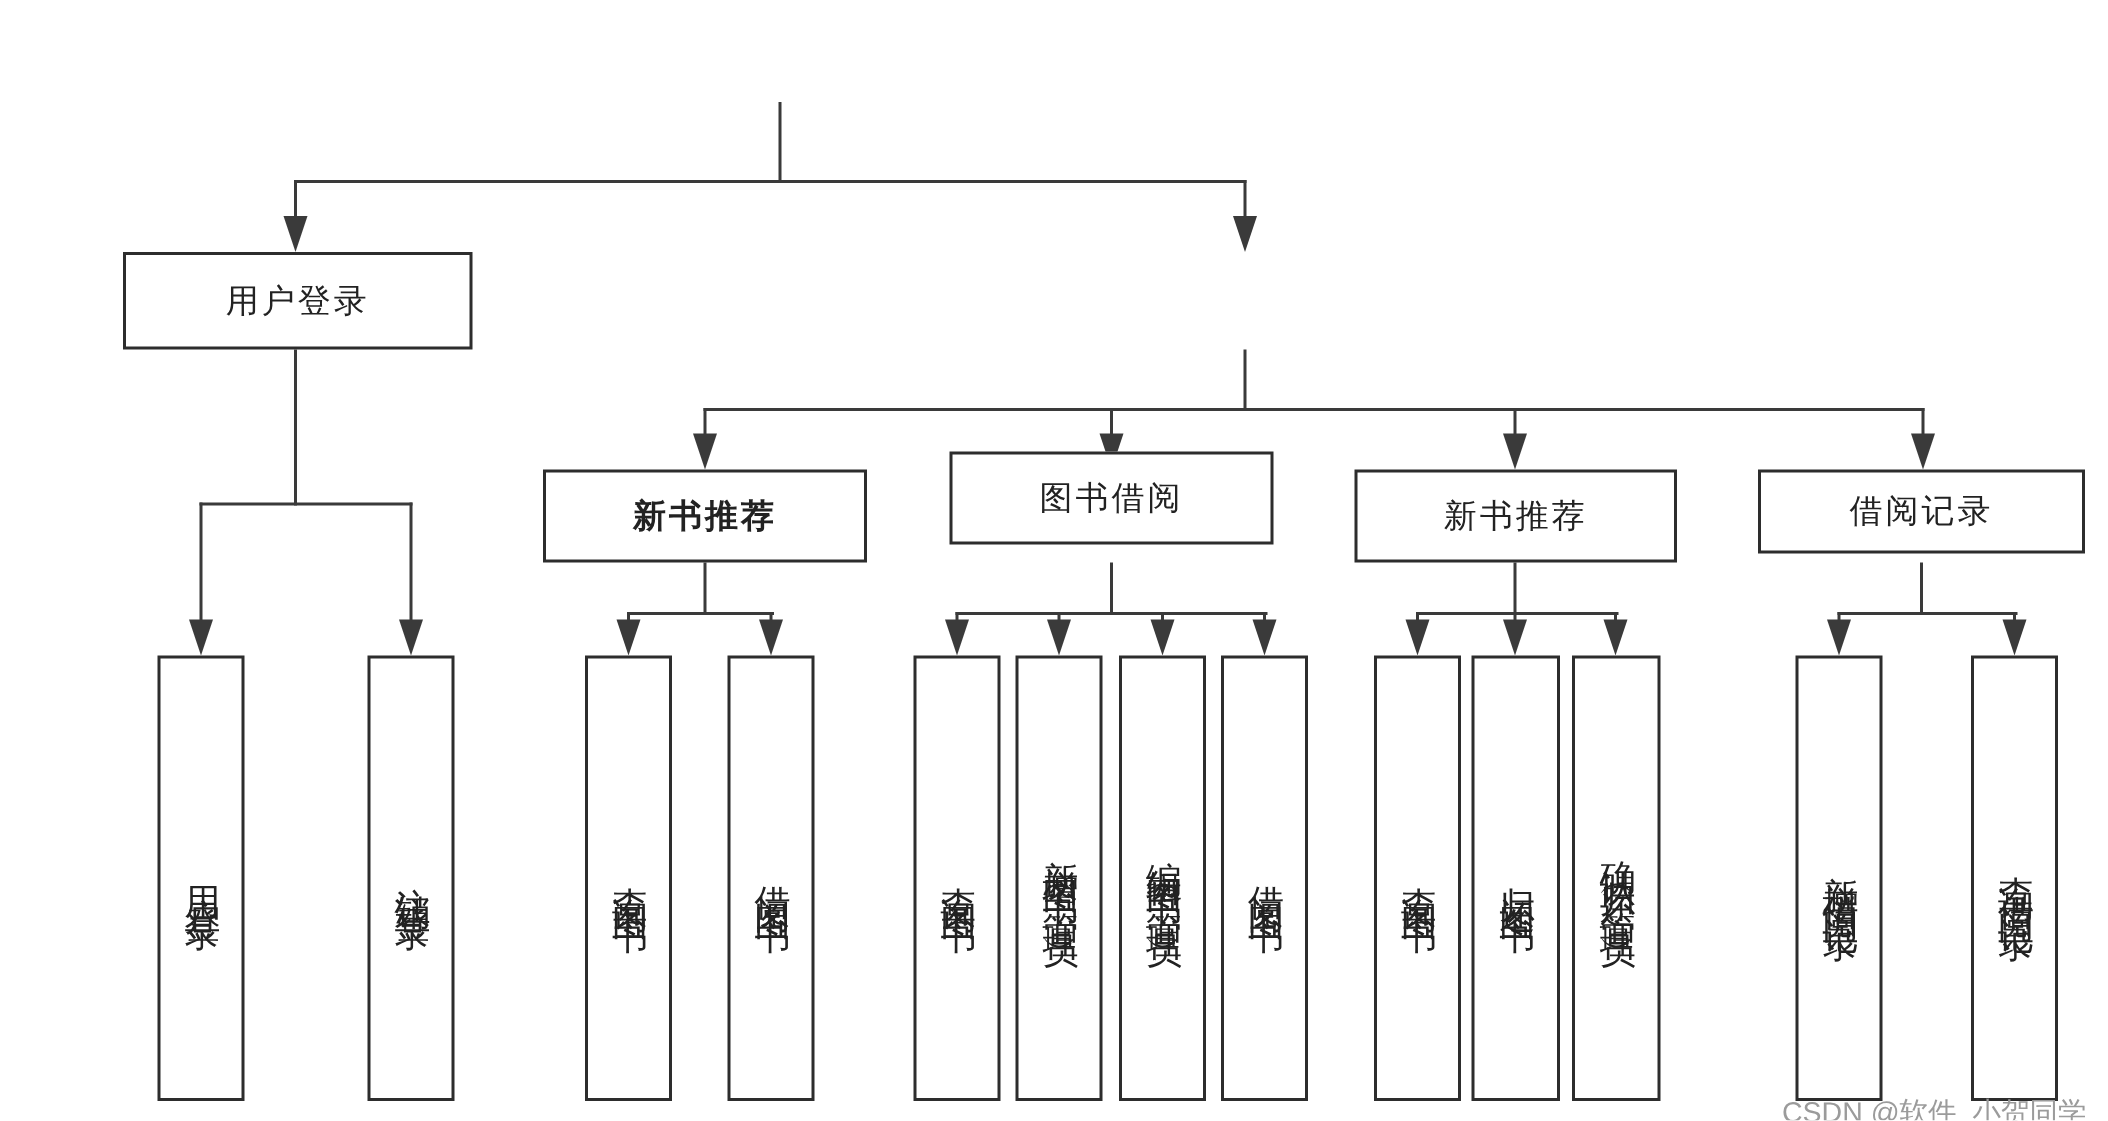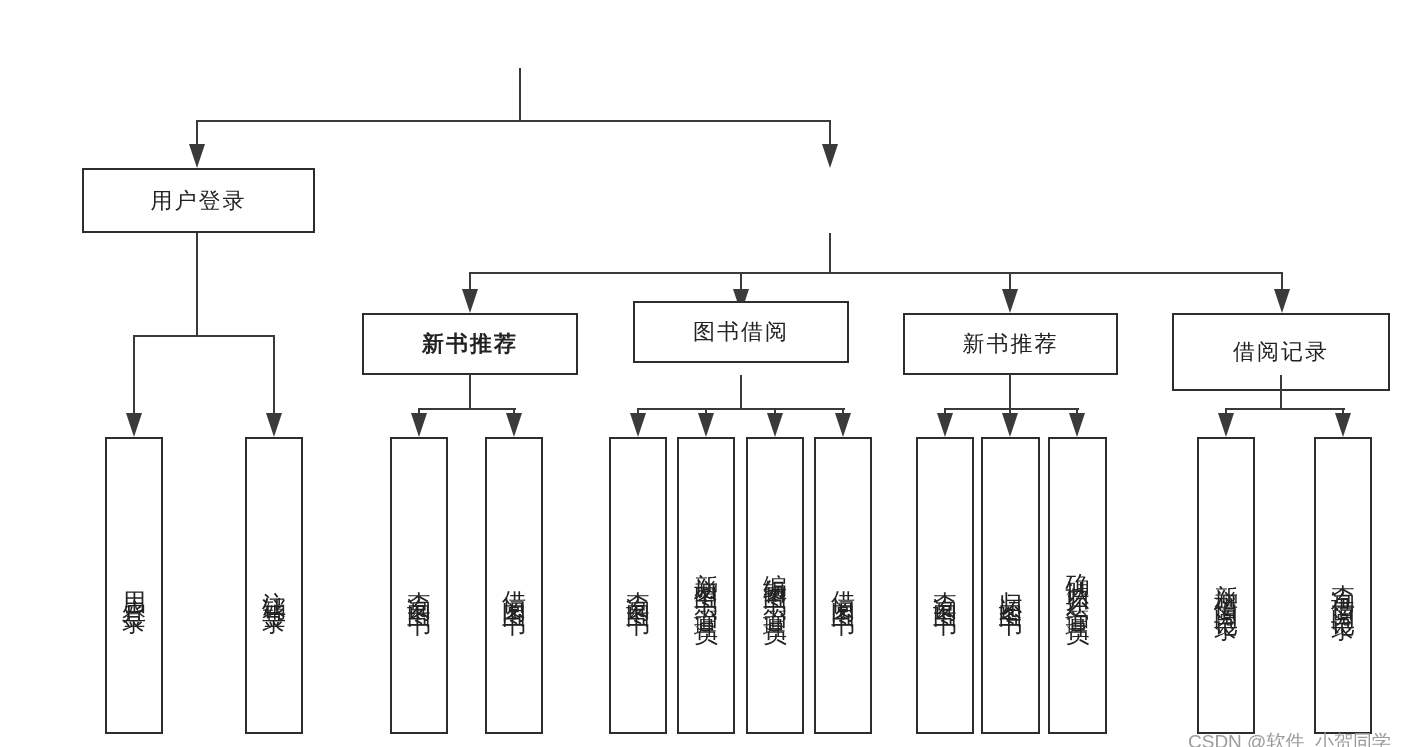--- a/index.html
+++ b/index.html
@@ -85,21 +85,21 @@
   <div class="vline" style="left:740px; top:272px; height:20px;"></div>
   <div class="arr" style="left:733px; top:289px;"></div>
   <div class="vline" style="left:1009px; top:272px; height:20px;"></div>
   <div class="arr" style="left:1002px; top:289px;"></div>
   <div class="vline" style="left:1281px; top:272px; height:20px;"></div>
   <div class="arr" style="left:1274px; top:289px;"></div>
 
   <div class="node" style="left:362px; top:313px; width:216px; height:62px;font-weight:bold;">新书推荐</div>
   <div class="node" style="left:633px; top:301px; width:216px; height:62px;">图书借阅</div>
   <div class="node" style="left:903px; top:313px; width:215px; height:62px;">新书推荐</div>
-  <div class="node" style="left:1172px; top:313px; width:218px; height:78px;">借阅记录</div>
+  <div class="node" style="left:1172px; top:313px; width:218px; height:56px;">借阅记录</div>
 
   <div class="vline" style="left:469px; top:375px; height:35px;"></div>
   <div class="hline" style="left:418px; top:408px; width:98px;"></div>
   <div class="vline" style="left:418px; top:408px; height:10px;"></div>
   <div class="arr" style="left:411px; top:413px;"></div>
   <div class="vline" style="left:513px; top:408px; height:10px;"></div>
   <div class="arr" style="left:506px; top:413px;"></div>
 
   <div class="vline" style="left:740px; top:375px; height:35px;"></div>
   <div class="hline" style="left:637px; top:408px; width:208px;"></div>

